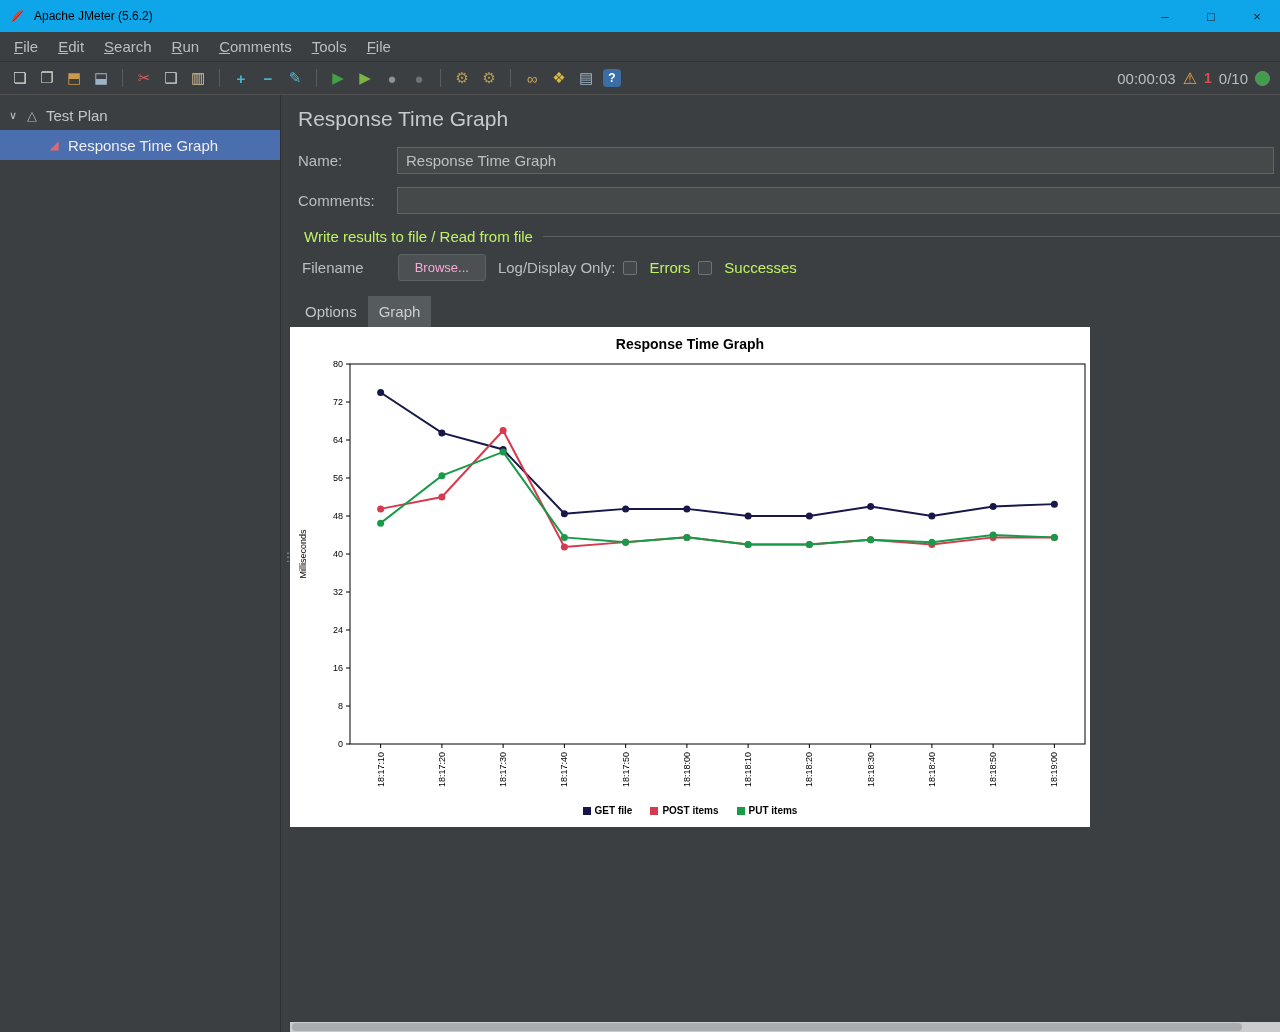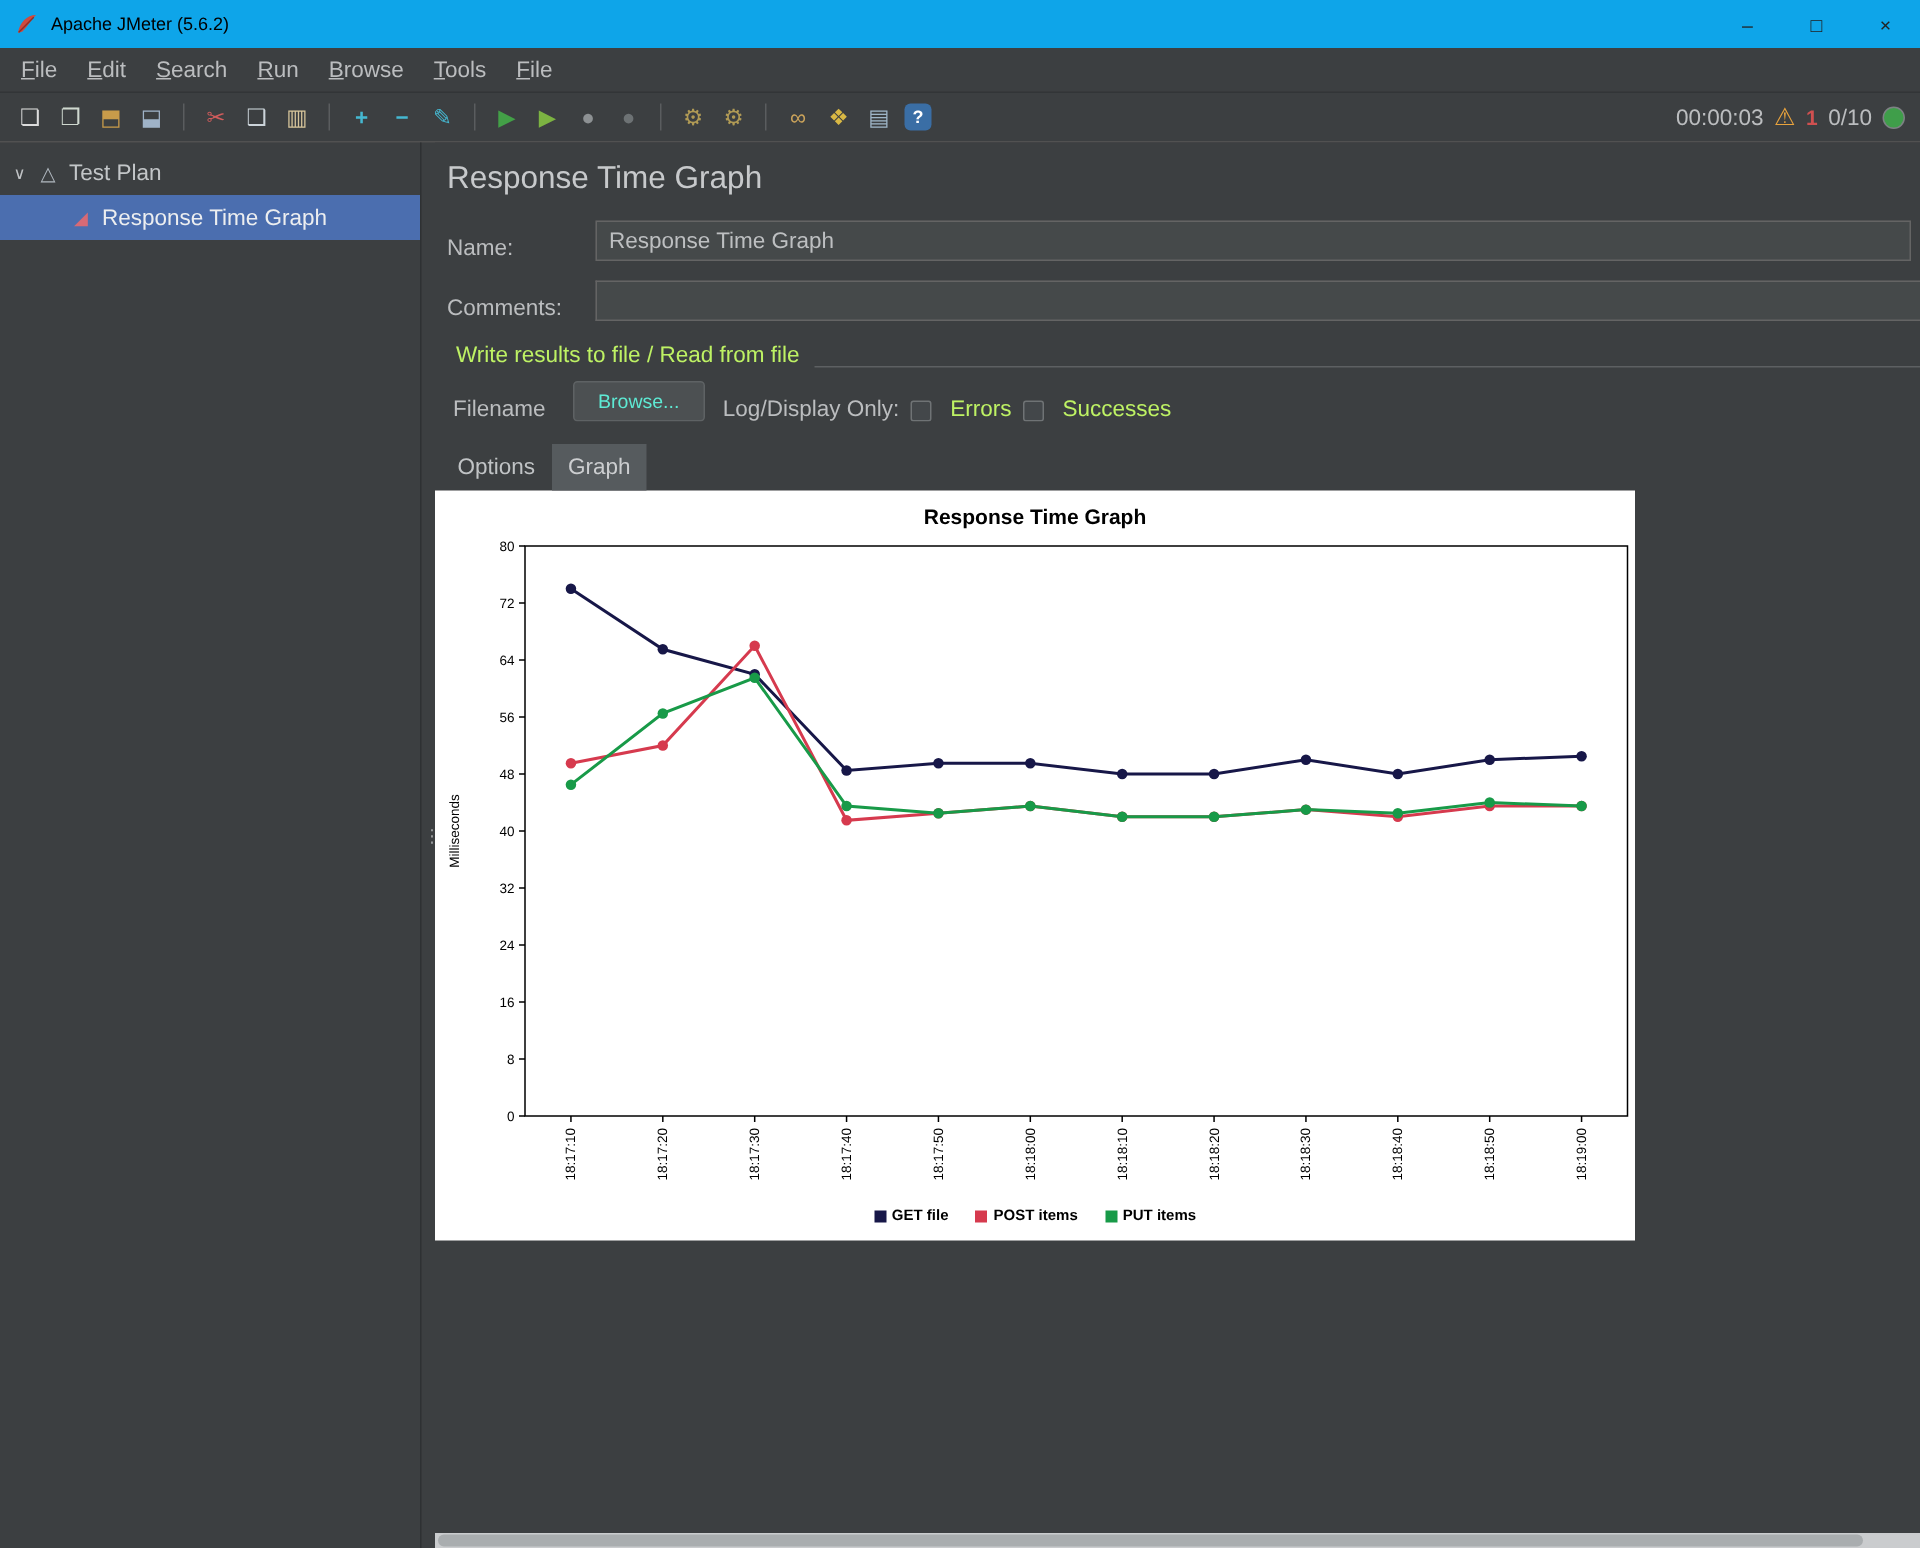--- a/index.html
+++ b/index.html
@@ -31,33 +31,33 @@
   .tree-row.selected{background:#4b6eaf;color:#eceef0;padding-left:44px}
   .chev{width:18px;text-align:center;margin-left:4px;font-size:11px;color:#c0c3c5}
   .ticon{width:20px;text-align:center;margin-right:4px;font-size:13px;flex:none}
   .tp{color:#aeb6bd}
   .rtg{color:#d66a76;font-size:12px}
   .divider{width:10px;position:relative;border-left:1px solid #2e3133;flex:none}
   .handle{position:absolute;top:455px;left:1px;color:#9a9d9f;font-size:12px}
   
   .main{flex:1;position:relative;overflow:hidden;background:#3c3f41}
   .main h1{margin:12px 0 0 8px;font-size:21px;font-weight:400;color:#c7c9cb}
-  .frow{display:flex;align-items:flex-end}
+  .frow{display:flex;align-items:center}
   .row-name{margin-top:16px}
   .row-comments{margin-top:13px}
   .flabel{width:107px;padding-left:8px;font-size:15px;color:#bbbdbf;flex:none}
   .tfield{height:27px;background:#45494a;border:1px solid #646464;color:#bdbfc1;font-size:15px;padding:0 8px;font-family:inherit;outline:none}
   .grow{flex:1;margin-right:6px}
   .nomr{margin-right:0;border-right:none}
   .section-title{margin-top:14px;padding-left:14px;font-size:15px;color:#bef264}
   .tline{flex:1;height:1px;background:#5d6062;margin-left:10px}
   .row-file{margin-top:9px;padding-left:12px;white-space:nowrap;overflow:hidden}
   .filelabel{font-size:15px;color:#bbbdbf;margin-right:8px;flex:none}
   .file{width:545px;flex:none}
-  .btn{margin-left:10px;height:27px;padding:0 16px;background:#4c5052;border:1px solid #5e6264;border-radius:3px;color:#5eead4;font-size:13px;font-family:inherit;flex:none}
+  .btn{margin-left:26px;height:27px;padding:0 16px;background:#4c5052;border:1px solid #5e6264;border-radius:3px;color:#f9a8d4;font-size:13px;font-family:inherit;flex:none}
   .ldo{margin-left:12px;font-size:15px;color:#bbbdbf;flex:none}
   .cb{width:14px;height:14px;border:1px solid #6f7375;background:#43474a;border-radius:2px;margin-left:8px;flex:none;display:inline-block}
   .cbl{margin-left:12px;font-size:15px;color:#bef264;flex:none}
   .tabs{margin-top:14px;padding-left:4px;height:32px;display:flex;align-items:flex-end}
   .tab{padding:7px 11px;font-size:15px;color:#c0c3c5}
   .tab.active{background:#565b5e;color:#ccced0}
   
   .chart{width:800px;height:500px;background:#fff;display:flex;flex-direction:column;flex:none}
   #chart-mount{height:478px}
   .legend{height:22px;display:flex;justify-content:center;gap:18px;align-items:flex-start}
@@ -83,21 +83,21 @@
       <span class="win-btn">□</span>
       <span class="win-btn">×</span>
     </div>
   </div>
 
   <div class="menubar" id="menubar">
       <span class="menu-item">File</span>
       <span class="menu-item">Edit</span>
       <span class="menu-item">Search</span>
       <span class="menu-item">Run</span>
-      <span class="menu-item">Browse</span>
+      <span class="menu-item">Comments</span>
       <span class="menu-item">Tools</span>
       <span class="menu-item">File</span>
     </div>
 
   <div class="toolbar">
     <span class="ticons" id="toolbar-icons">
         <span class="tool-icon" style="color: rgb(220, 220, 220);">❏</span>
         <span class="tool-icon" style="color: rgb(207, 216, 207);">❐</span>
         <span class="tool-icon" style="color: rgb(200, 155, 74);">⬒</span>
         <span class="tool-icon" style="color: rgb(159, 179, 200);">⬓</span>

